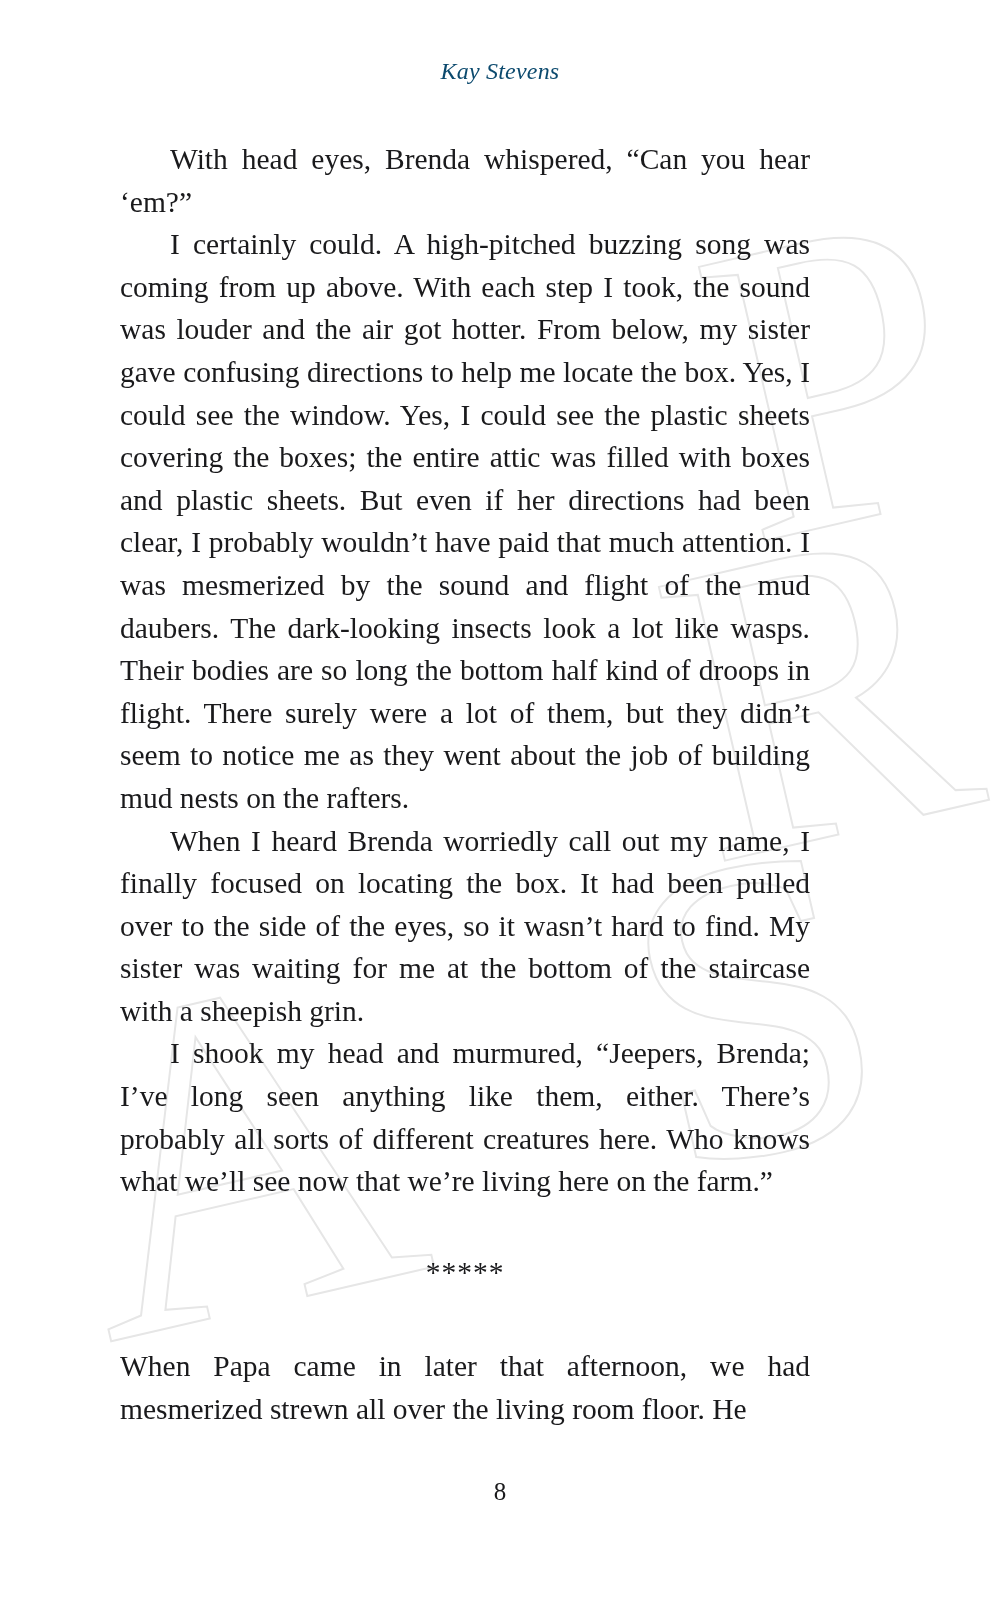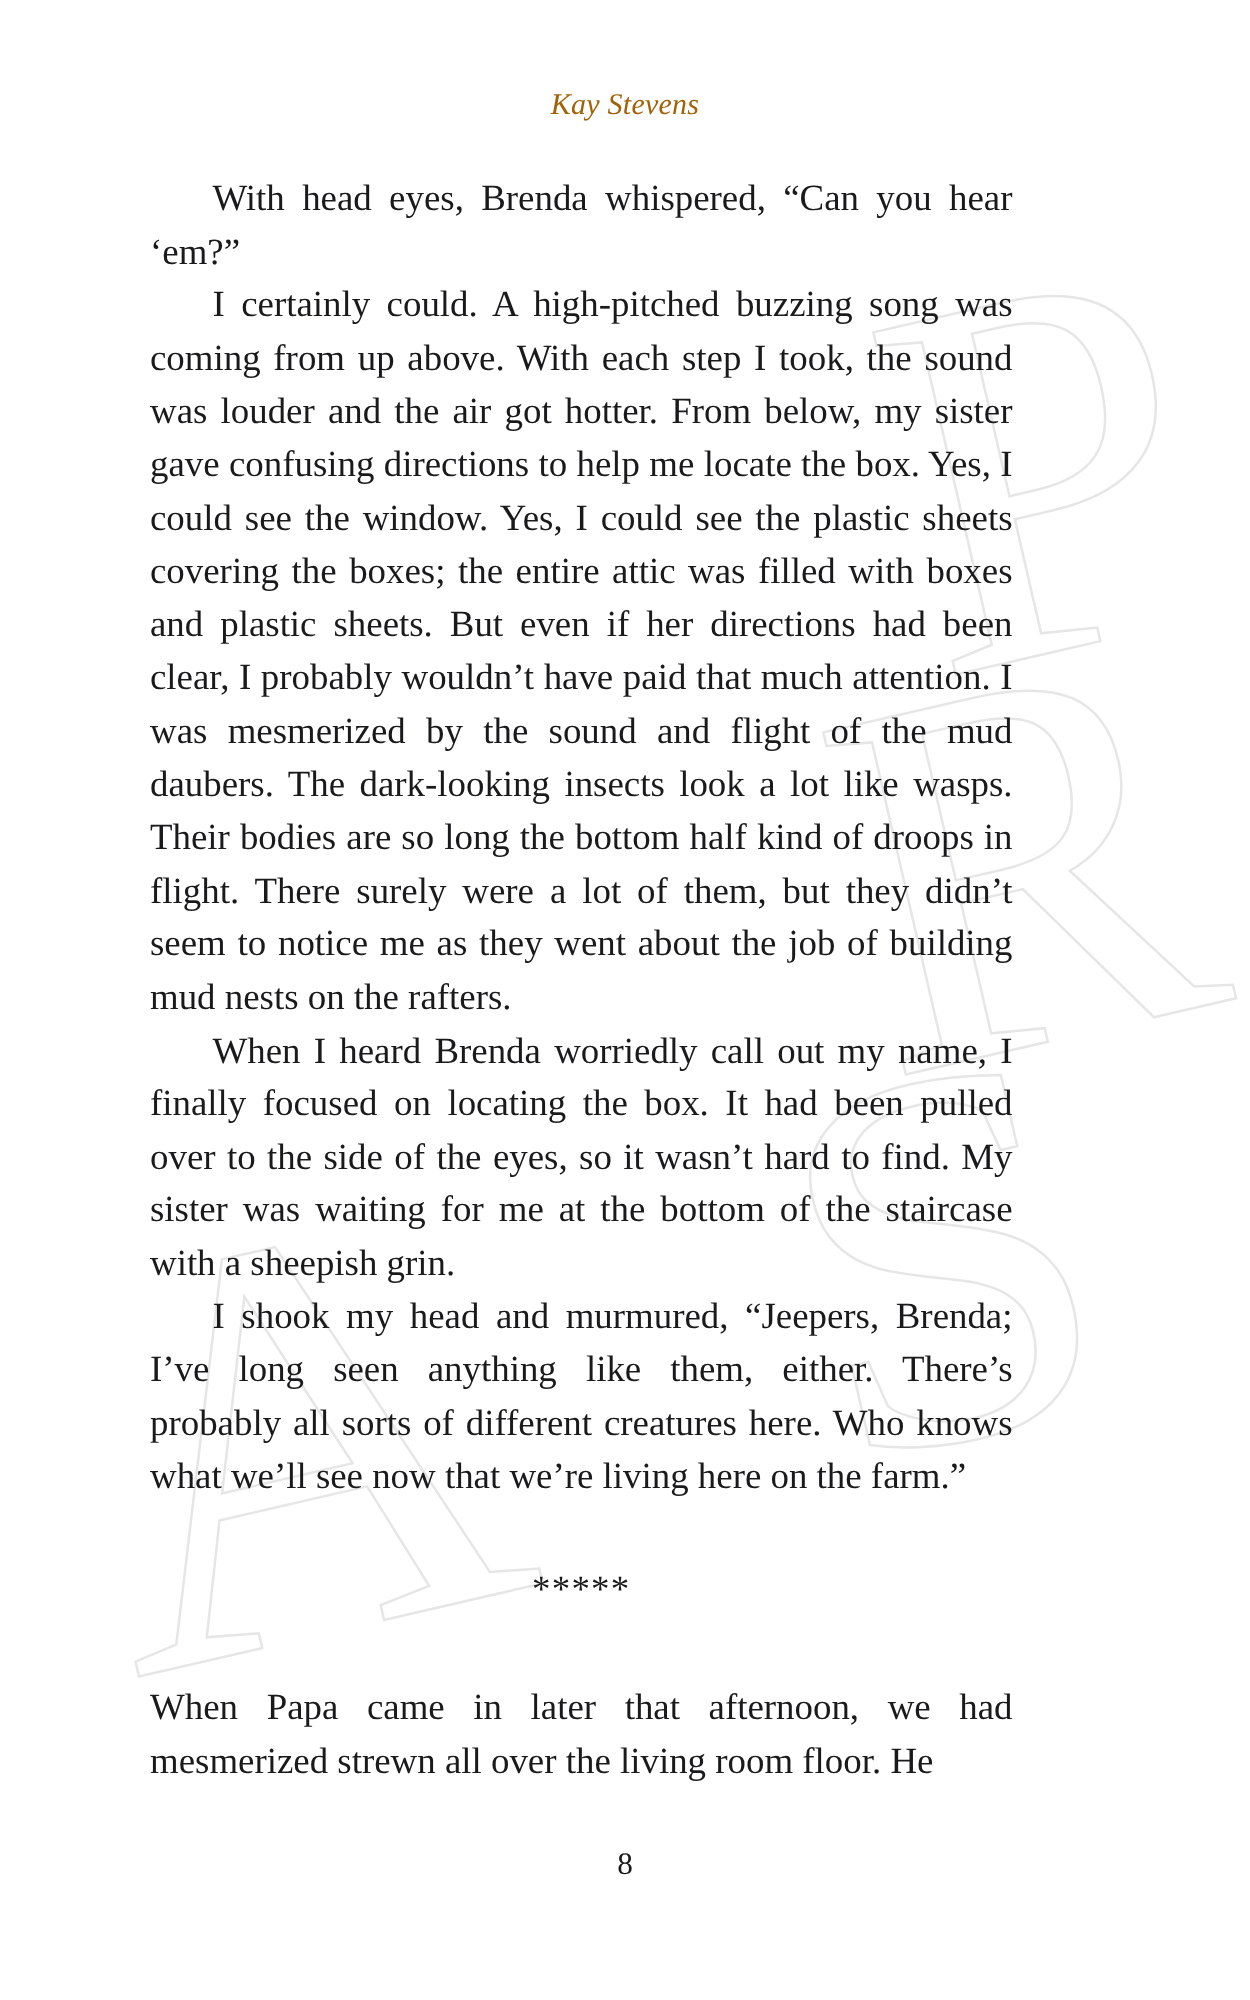--- a/index.html
+++ b/index.html
@@ -68,28 +68,28 @@
   }
 
   
   .content {
     position: relative;
     z-index: 1;
   }
 
   .running-head {
     position: absolute;
-    top: 71px;
+    top: 58px;
     left: 0;
     width: 1000px;
     text-align: center;
     font-style: italic;
     font-size: 24px;
     letter-spacing: 0.2px;
-    color: #a16207;
+    color: #0c4a6e;
   }
 
   .text-block {
     position: absolute;
     top: 138px;
     left: 120px;
     width: 690px;
   }
 
   p.para {

